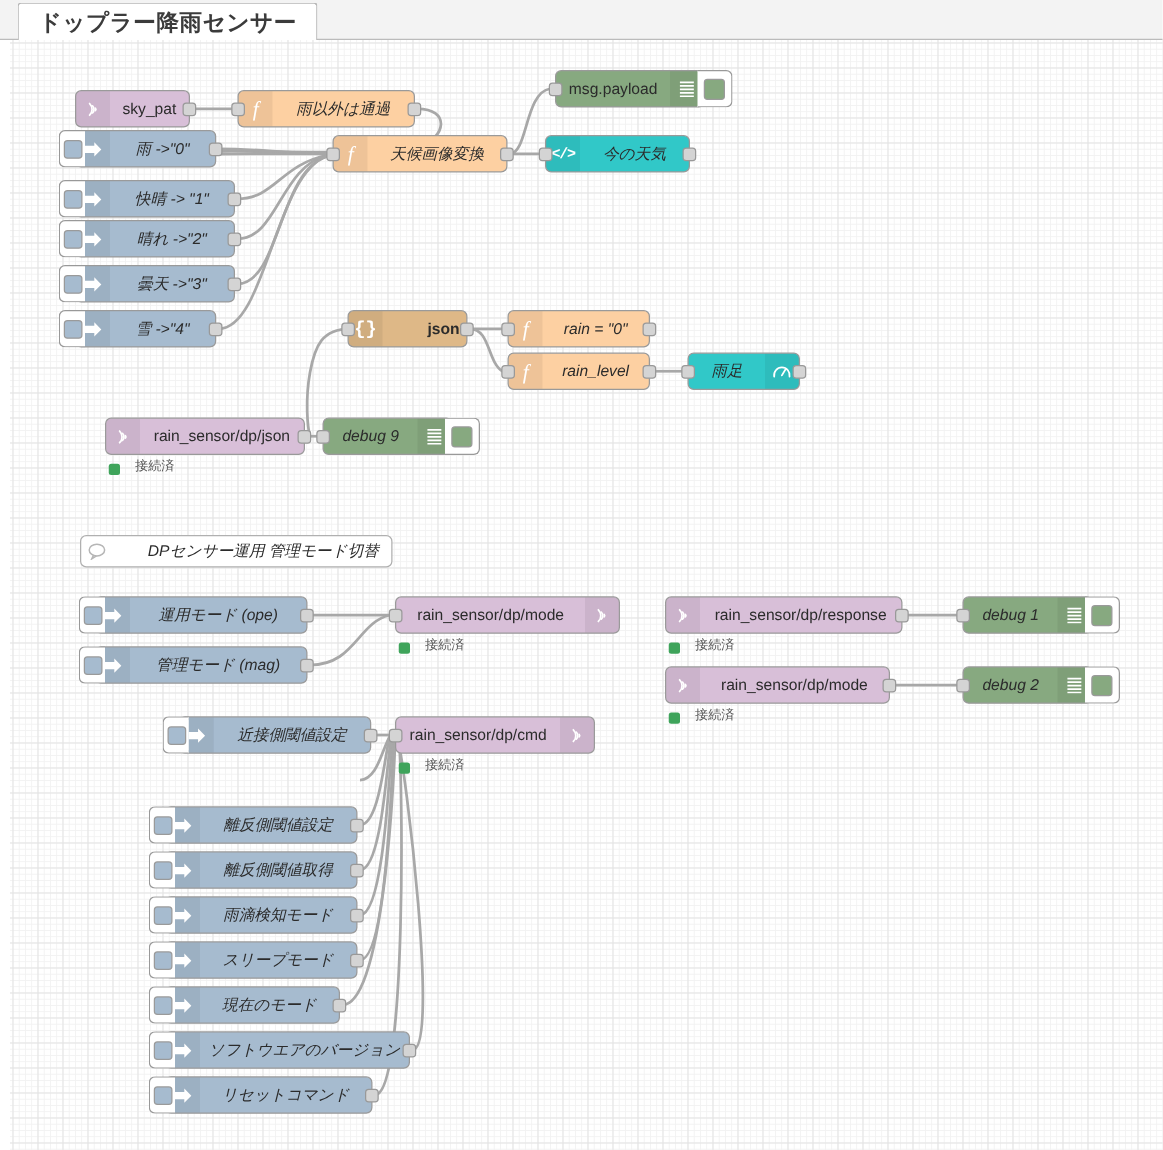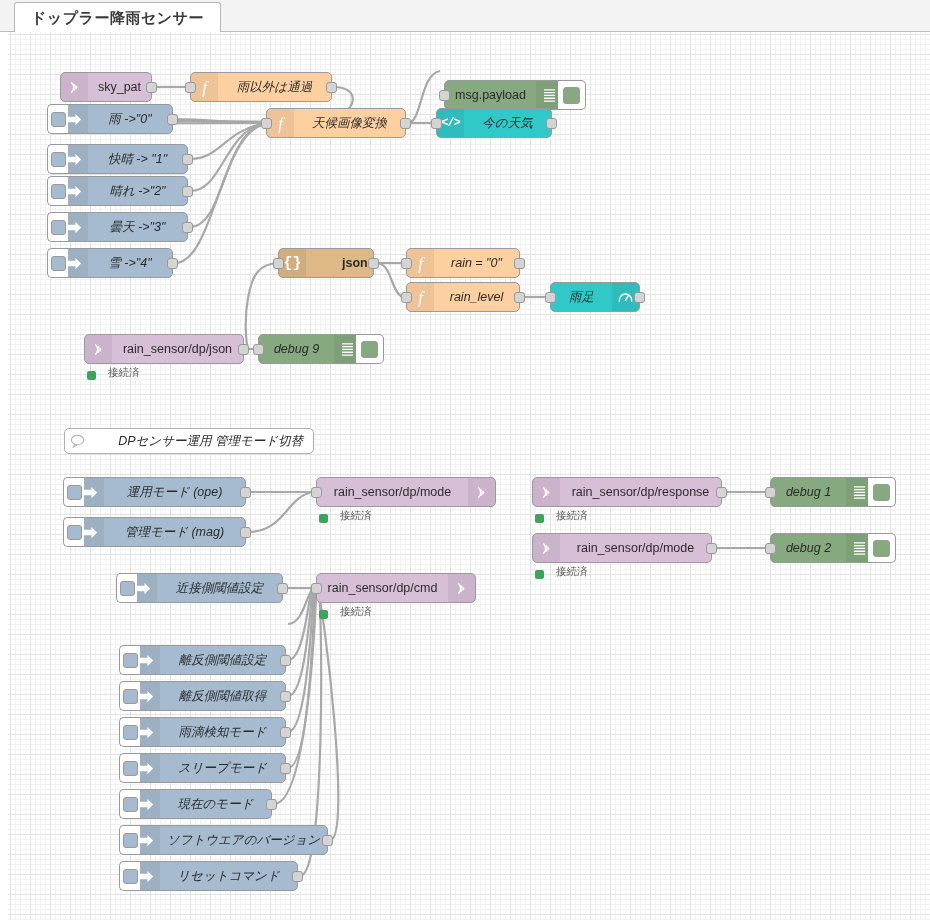--- a/index.html
+++ b/index.html
@@ -17,21 +17,21 @@
     background:#f3f3f3;border-bottom:1px solid #bbb;
     box-sizing:border-box;
   }
   .tab{
     position:absolute;left:14px;top:2px;height:30px;
     padding:0 16px;
     display:flex;align-items:center;
     background:#fff;
     border:1px solid #b7b7b7;border-bottom:1px solid #fff;
     border-radius:3px 3px 0 0;
-    font-size:15px;font-weight:bold;color:#3b3b3b;
+    font-size:18px;font-weight:bold;color:#3b3b3b;
     letter-spacing:.5px;
     white-space:nowrap;
   }
 
   
   #canvas{
     position:absolute;left:8px;top:32px;
     width:922px;height:888px;
     background-color:#fff;
     background-image:
@@ -319,21 +319,21 @@
 
     <div class="node c-func" style="left:258px;top:76px;width:140px;">
       <span class="port in"></span>
       <span class="icell left">
           <span class="fglyph">f</span>
         </span>
       <span class="lbl">天候画像変換</span>
       <span class="port out"></span>
     </div>
 
-    <div class="node c-debug" style="left:436px;top:24px;width:120px;margin-top:24px;">
+    <div class="node c-debug" style="left:436px;top:24px;width:120px;">
       <span class="port in"></span>
       <span class="lbl up">msg.payload</span>
       <span class="icell right">
         <svg width="13" height="14" viewBox="0 0 14 15">
             <g stroke="#fff" stroke-width="1.4">
           <path d="M1 2h12M1 5h12M1 8h12M1 11h12M1 14h12"></path>
             </g>
           </svg>
       </span>
       <span class="dbgbtn">
@@ -539,21 +539,21 @@
             <g stroke="#fff" stroke-width="1.4">
           <path d="M1 2h12M1 5h12M1 8h12M1 11h12M1 14h12"></path>
             </g>
           </svg>
       </span>
       <span class="dbgbtn">
           <i></i>
         </span>
     </div>
 
-    <div class="node c-inject" style="left:121px;top:541px;width:154px;">
+    <div class="node c-inject" style="left:135px;top:541px;width:154px;">
       <span class="injbtn">
           <i></i>
         </span>
       <span class="icell left">
         <svg width="17" height="15" viewBox="0 0 18 16">
             <path d="M2 5h8V2l6 6-6 6v-3H2z" fill="#fff"></path>
           </svg>
       </span>
       <span class="lbl">近接側閾値設定</span>
       <span class="port out"></span>

